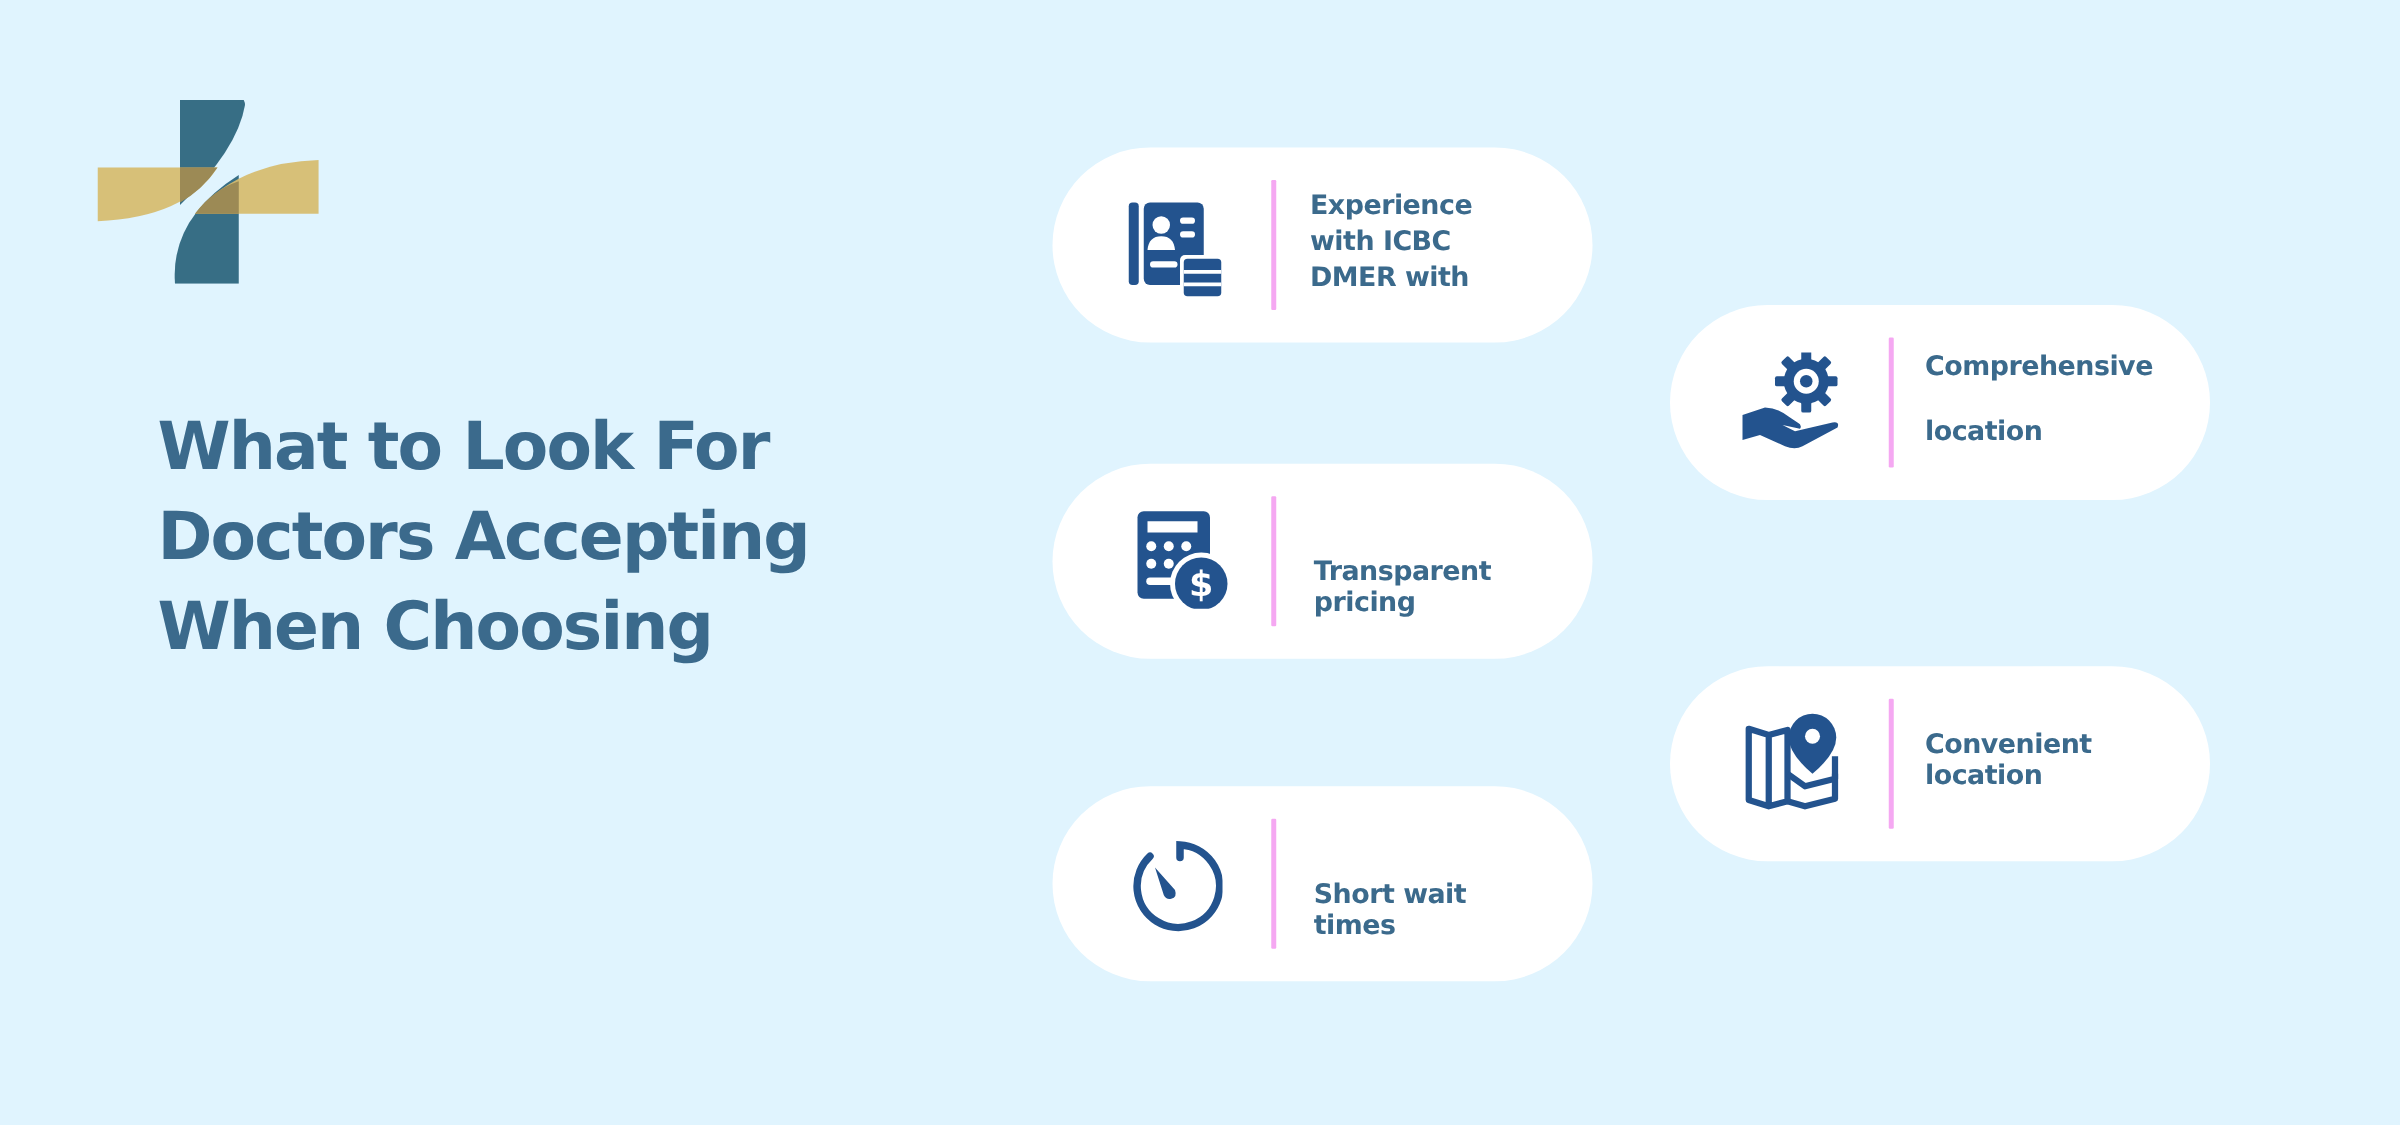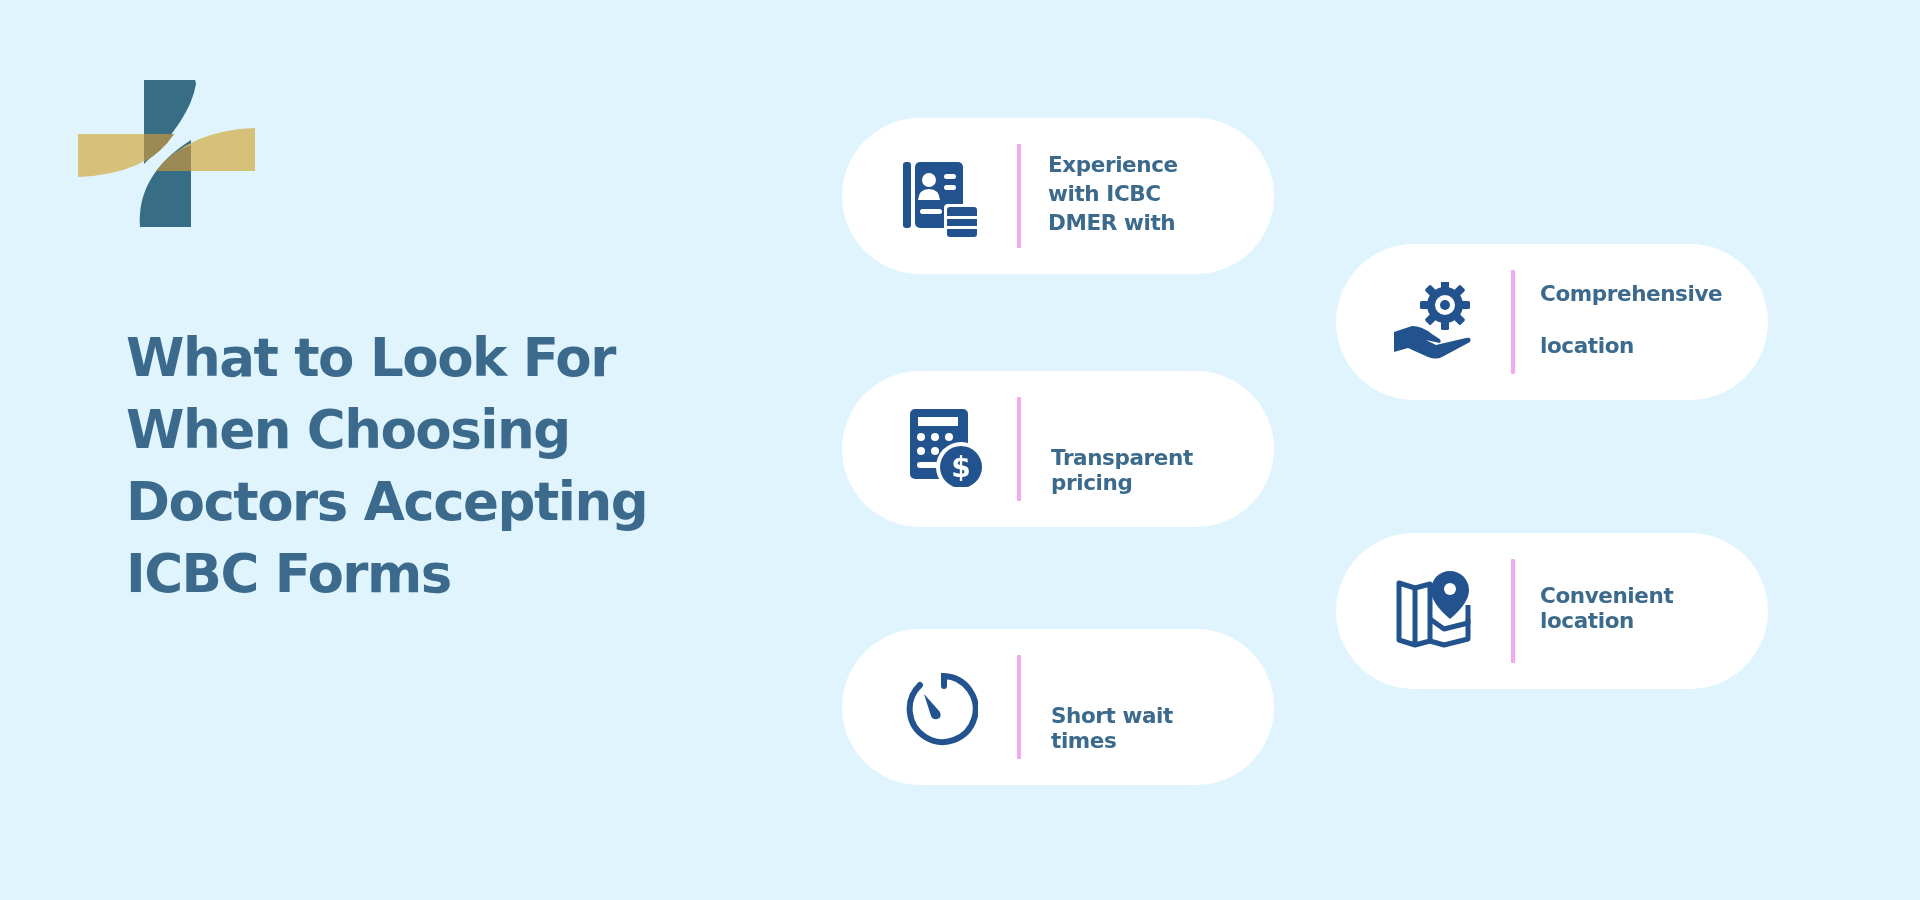--- a/index.html
+++ b/index.html
@@ -49,23 +49,22 @@
   <path d="M0 54 H96 Q70 94 0 97 Z" fill="#d6bb6e" opacity="0.93"></path>
 
   <path d="M177 48 V91 H78 Q112 50 177 48 Z" fill="#d6bb6e" opacity="0.93"></path>
 
   <path d="M66 54 H96 Q84 72 66 82 Z" fill="#9c8a55"></path>
   <path d="M113 65 V91 H78 Q92 72 113 65 Z" fill="#9c8a55"></path>
 </svg>
 
 <h1 class="title">
   <span>What to Look For</span>
+  <span>Doctors Accepting</span>
   <span>When Choosing</span>
-  <span>Doctors Accepting</span>
-  <span>ICBC Forms</span>
 </h1>
 
 <div class="pill" style="left:842px; top:118px;">
   <svg class="icon" viewBox="0 0 80 80" style="left:58px; top:42px;">
     <rect x="3" y="2" width="8" height="66" rx="3" fill="#23538e"></rect>
     <rect x="15" y="2" width="48" height="66" rx="5" fill="#23538e"></rect>
     <circle cx="29" cy="20" r="7" fill="#fff"></circle>
     <path d="M18 40 Q19 29 29 29 Q39 29 40 40 Z" fill="#fff"></path>
     <rect x="44" y="14" width="12" height="5" rx="2.5" fill="#fff"></rect>
     <rect x="44" y="25" width="12" height="5" rx="2.5" fill="#fff"></rect>

